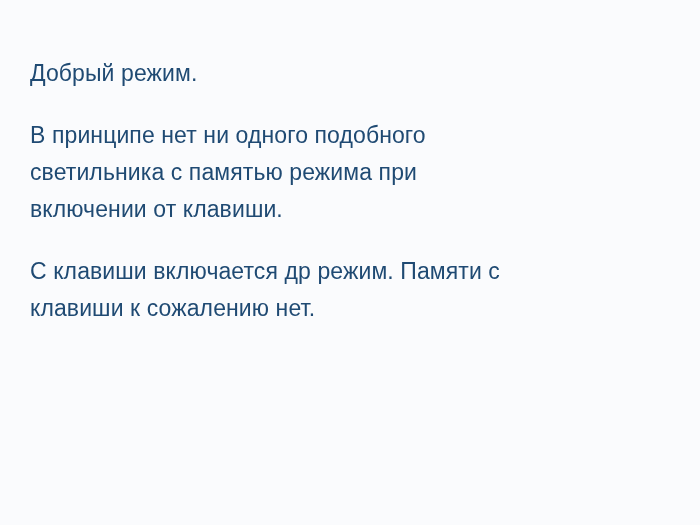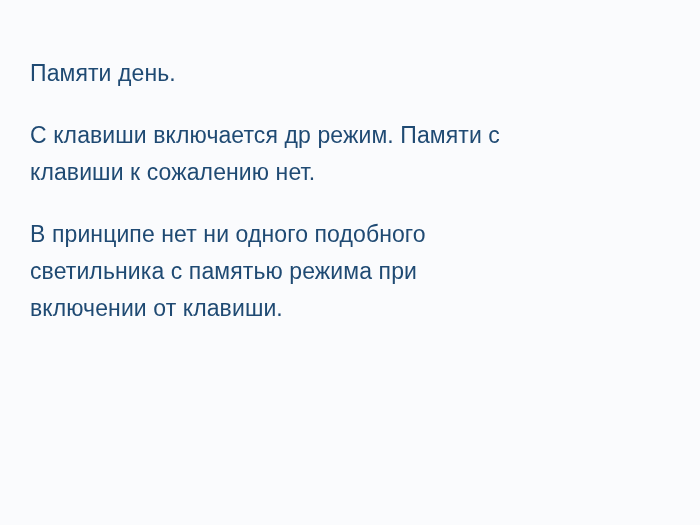--- a/index.html
+++ b/index.html
@@ -35,23 +35,23 @@
   }
   .message-paragraph:last-child {
     margin-bottom: 0;
   }
 </style>
 </head>
 <body>
 
 <div class="message-body">
 
-  <p class="message-paragraph">Памяти день.</p>
+  <p class="message-paragraph">Добрый режим.</p>
 
-
-  <p class="message-paragraph">С клавиши включается др режим. Памяти с
-клавиши к сожалению нет.</p>
 
   <p class="message-paragraph">В принципе нет ни одного подобного
 светильника с памятью режима при
 включении от клавиши.</p>
 
+  <p class="message-paragraph">С клавиши включается др режим. Памяти с
+клавиши к сожалению нет.</p>
+
 </div>
 
 </body></html>

